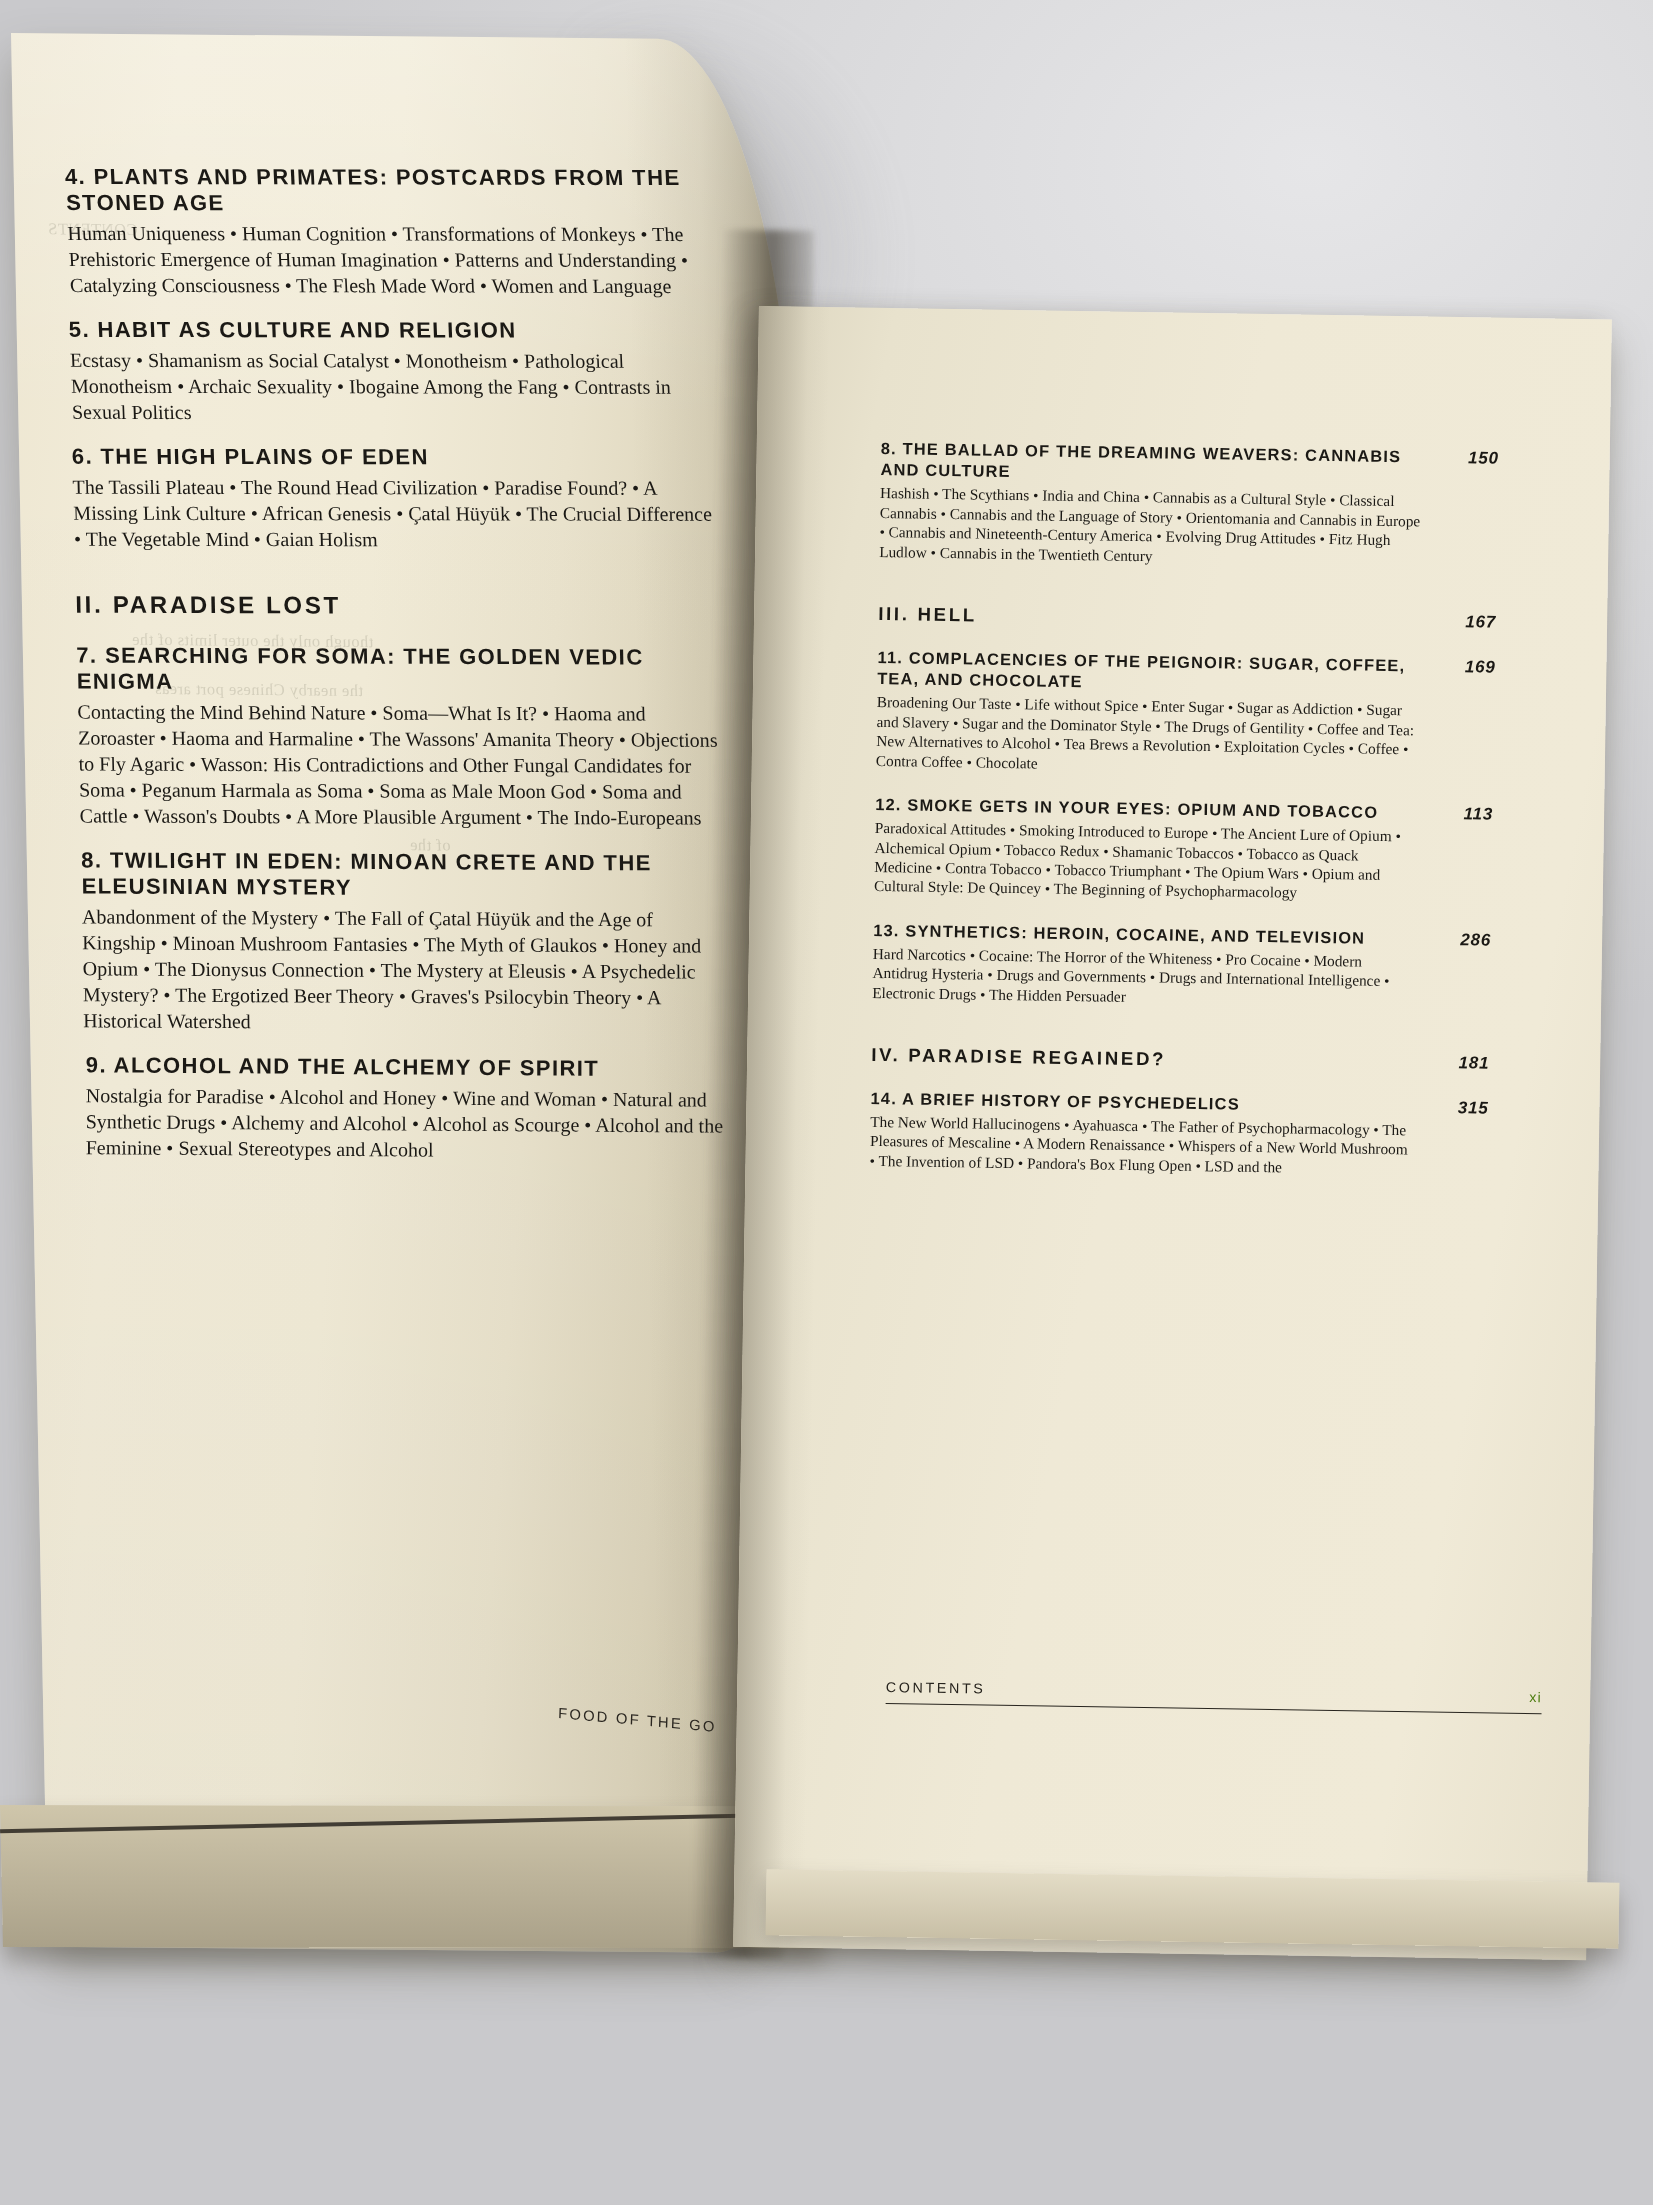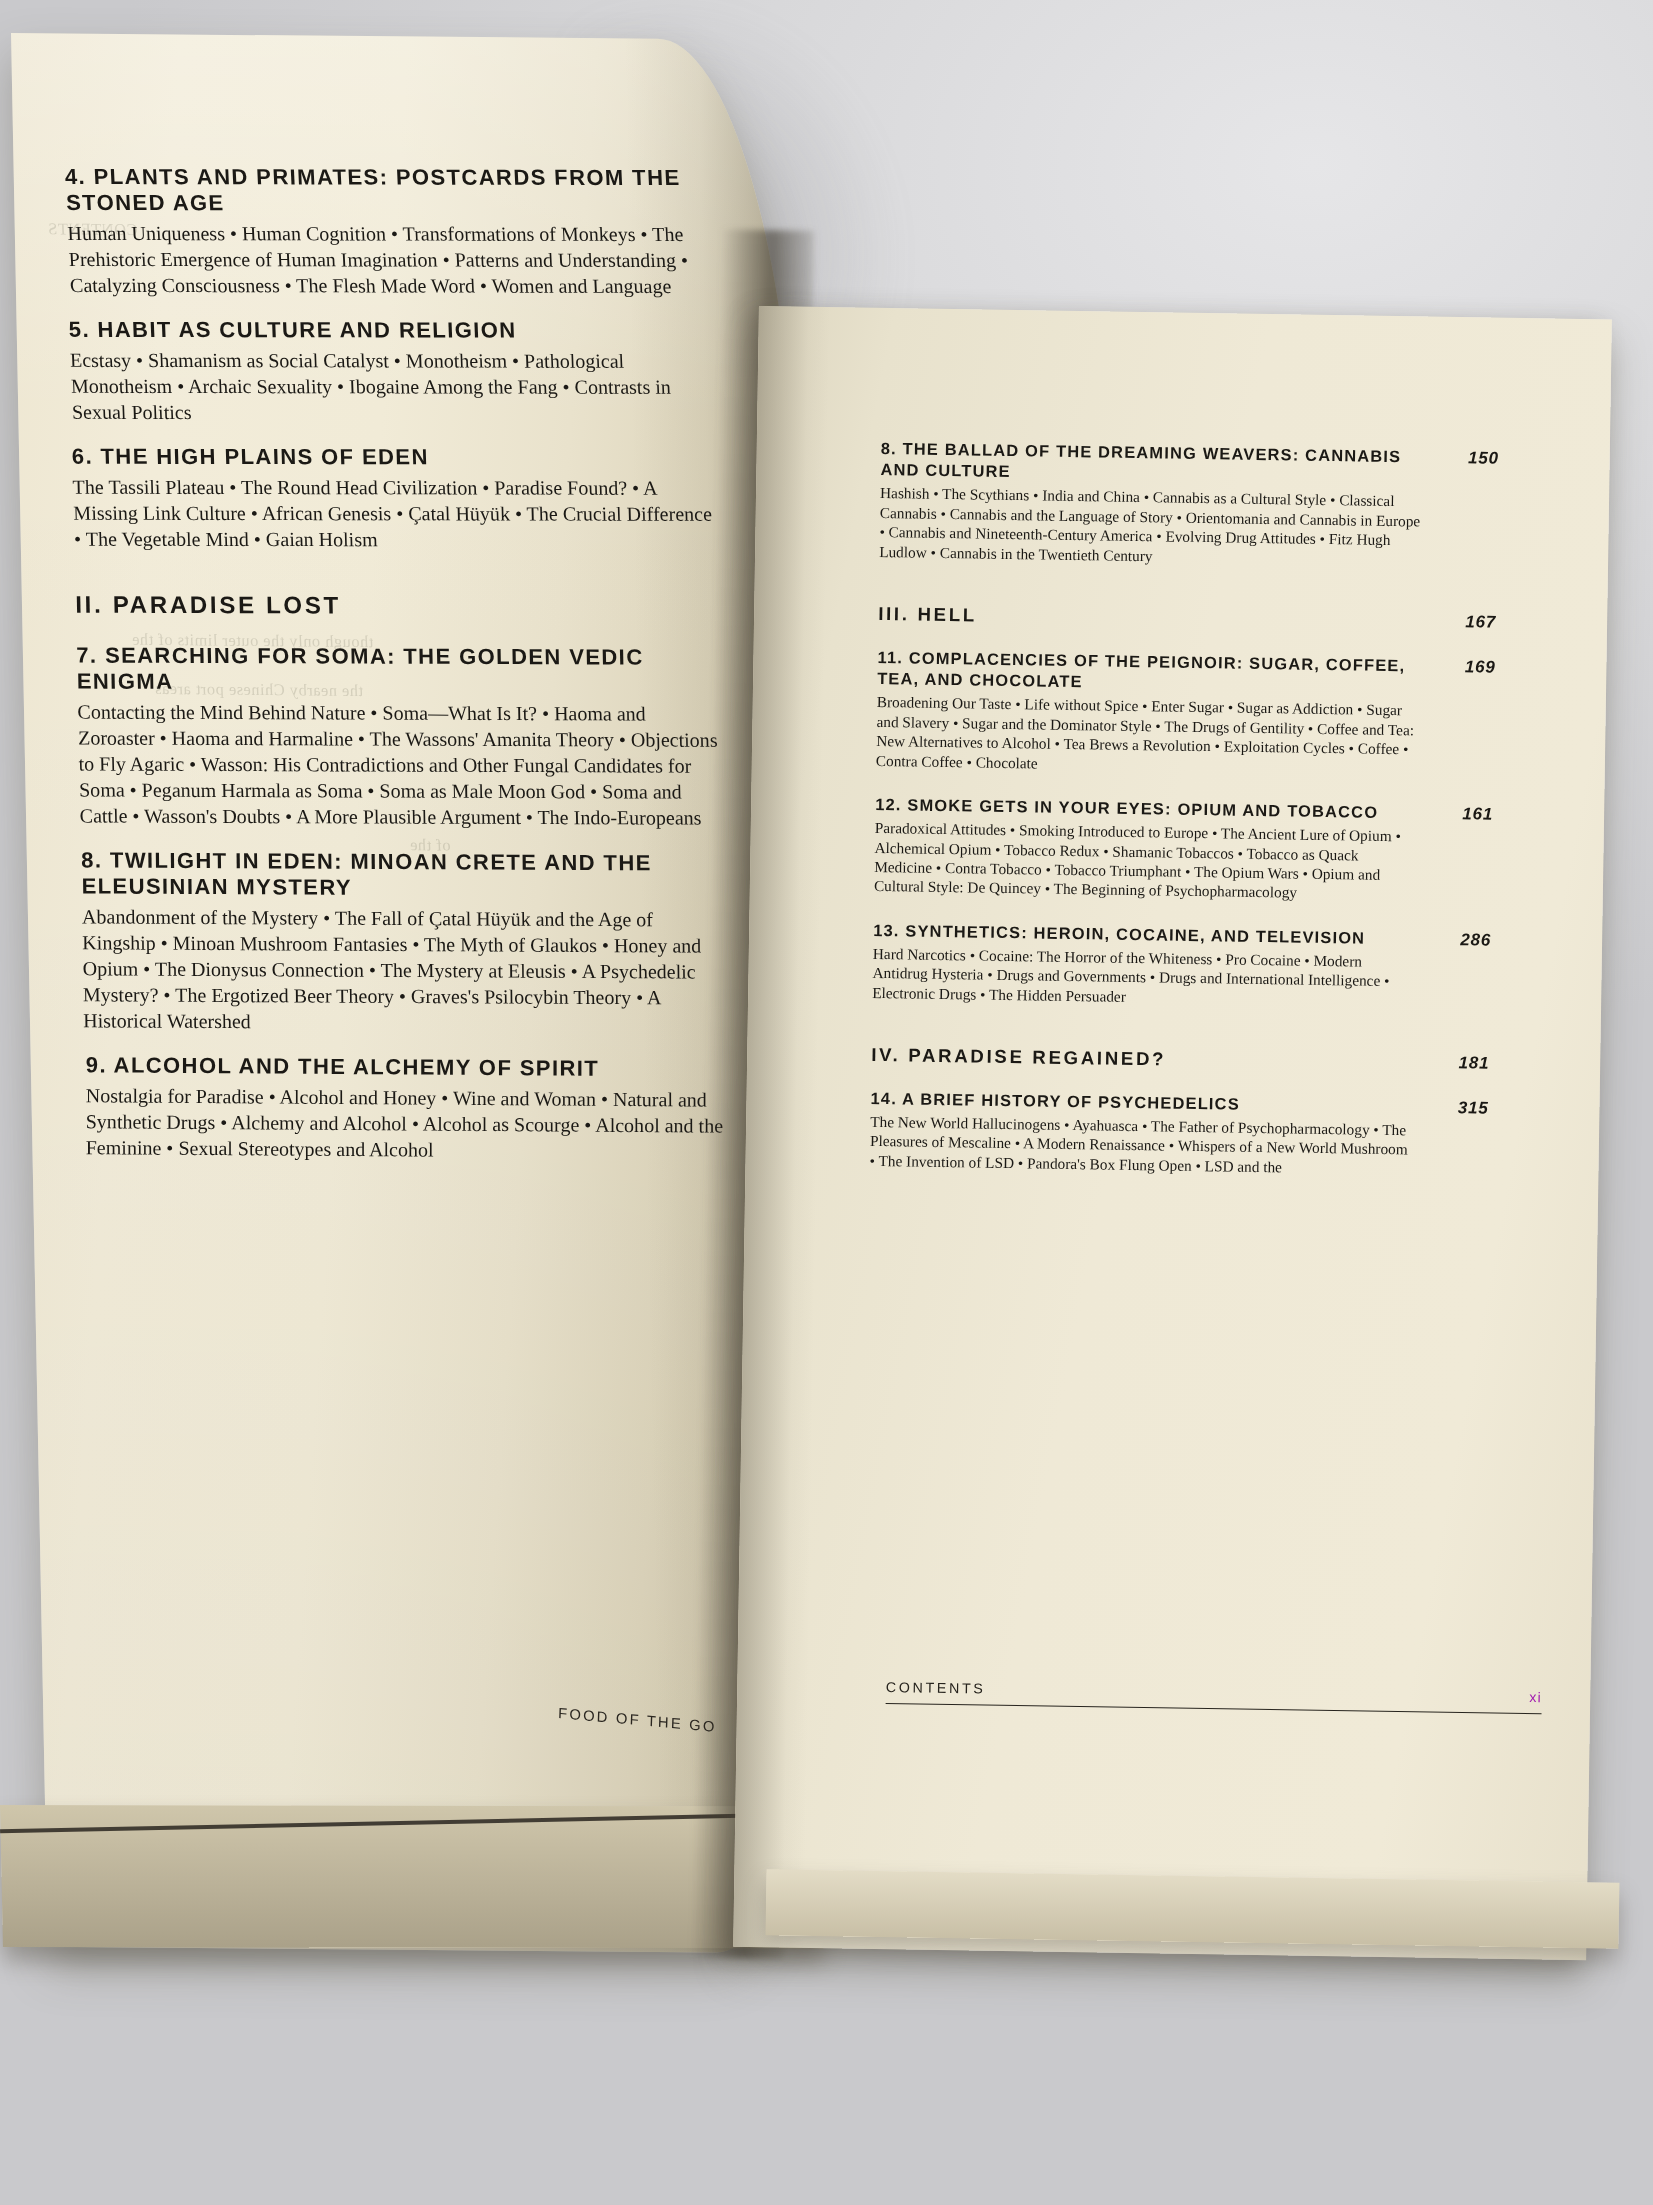--- a/index.html
+++ b/index.html
@@ -224,21 +224,21 @@
   #right-footer .lbl {
     font-family: "Liberation Sans", sans-serif;
     letter-spacing: 2.7px;
     font-size: 14.2px;
     color: #26231d;
   }
   #right-footer .folio {
     font-family: "Liberation Sans", sans-serif;
     font-size: 14.2px;
     letter-spacing: 1.1px;
-    color: #a21caf;
+    color: #4d7c0f;
   }
 
   
   .ghost {
     position: absolute;
     color: rgba(80,75,60,0.17);
     font-size: 16.4px;
     letter-spacing: 0.5px;
     transform: rotate(-1.4deg) skewY(1.5deg) scaleX(-1);
     white-space: nowrap;
@@ -343,21 +343,21 @@
     <div class="row">
       <div class="pg">169</div>
       <div class="chap-num-title">
         <span>11.</span>
         <span>COMPLACENCIES OF THE PEIGNOIR: SUGAR, COFFEE, TEA, AND CHOCOLATE</span>
       </div>
       <div class="sub">Broadening Our Taste • Life without Spice • Enter Sugar • Sugar as Addiction • Sugar and Slavery • Sugar and the Dominator Style • The Drugs of Gentility • Coffee and Tea: New Alternatives to Alcohol • Tea Brews a Revolution • Exploitation Cycles • Coffee • Contra Coffee • Chocolate</div>
     </div>
 
     <div class="row">
-      <div class="pg">161</div>
+      <div class="pg">113</div>
       <div class="chap-num-title">
         <span>12.</span>
         <span>SMOKE GETS IN YOUR EYES: OPIUM AND TOBACCO</span>
       </div>
       <div class="sub">Paradoxical Attitudes • Smoking Introduced to Europe • The Ancient Lure of Opium • Alchemical Opium • Tobacco Redux • Shamanic Tobaccos • Tobacco as Quack Medicine • Contra Tobacco • Tobacco Triumphant • The Opium Wars • Opium and Cultural Style: De Quincey • The Beginning of Psychopharmacology</div>
     </div>
 
     <div class="row">
       <div class="pg">286</div>
       <div class="chap-num-title">

